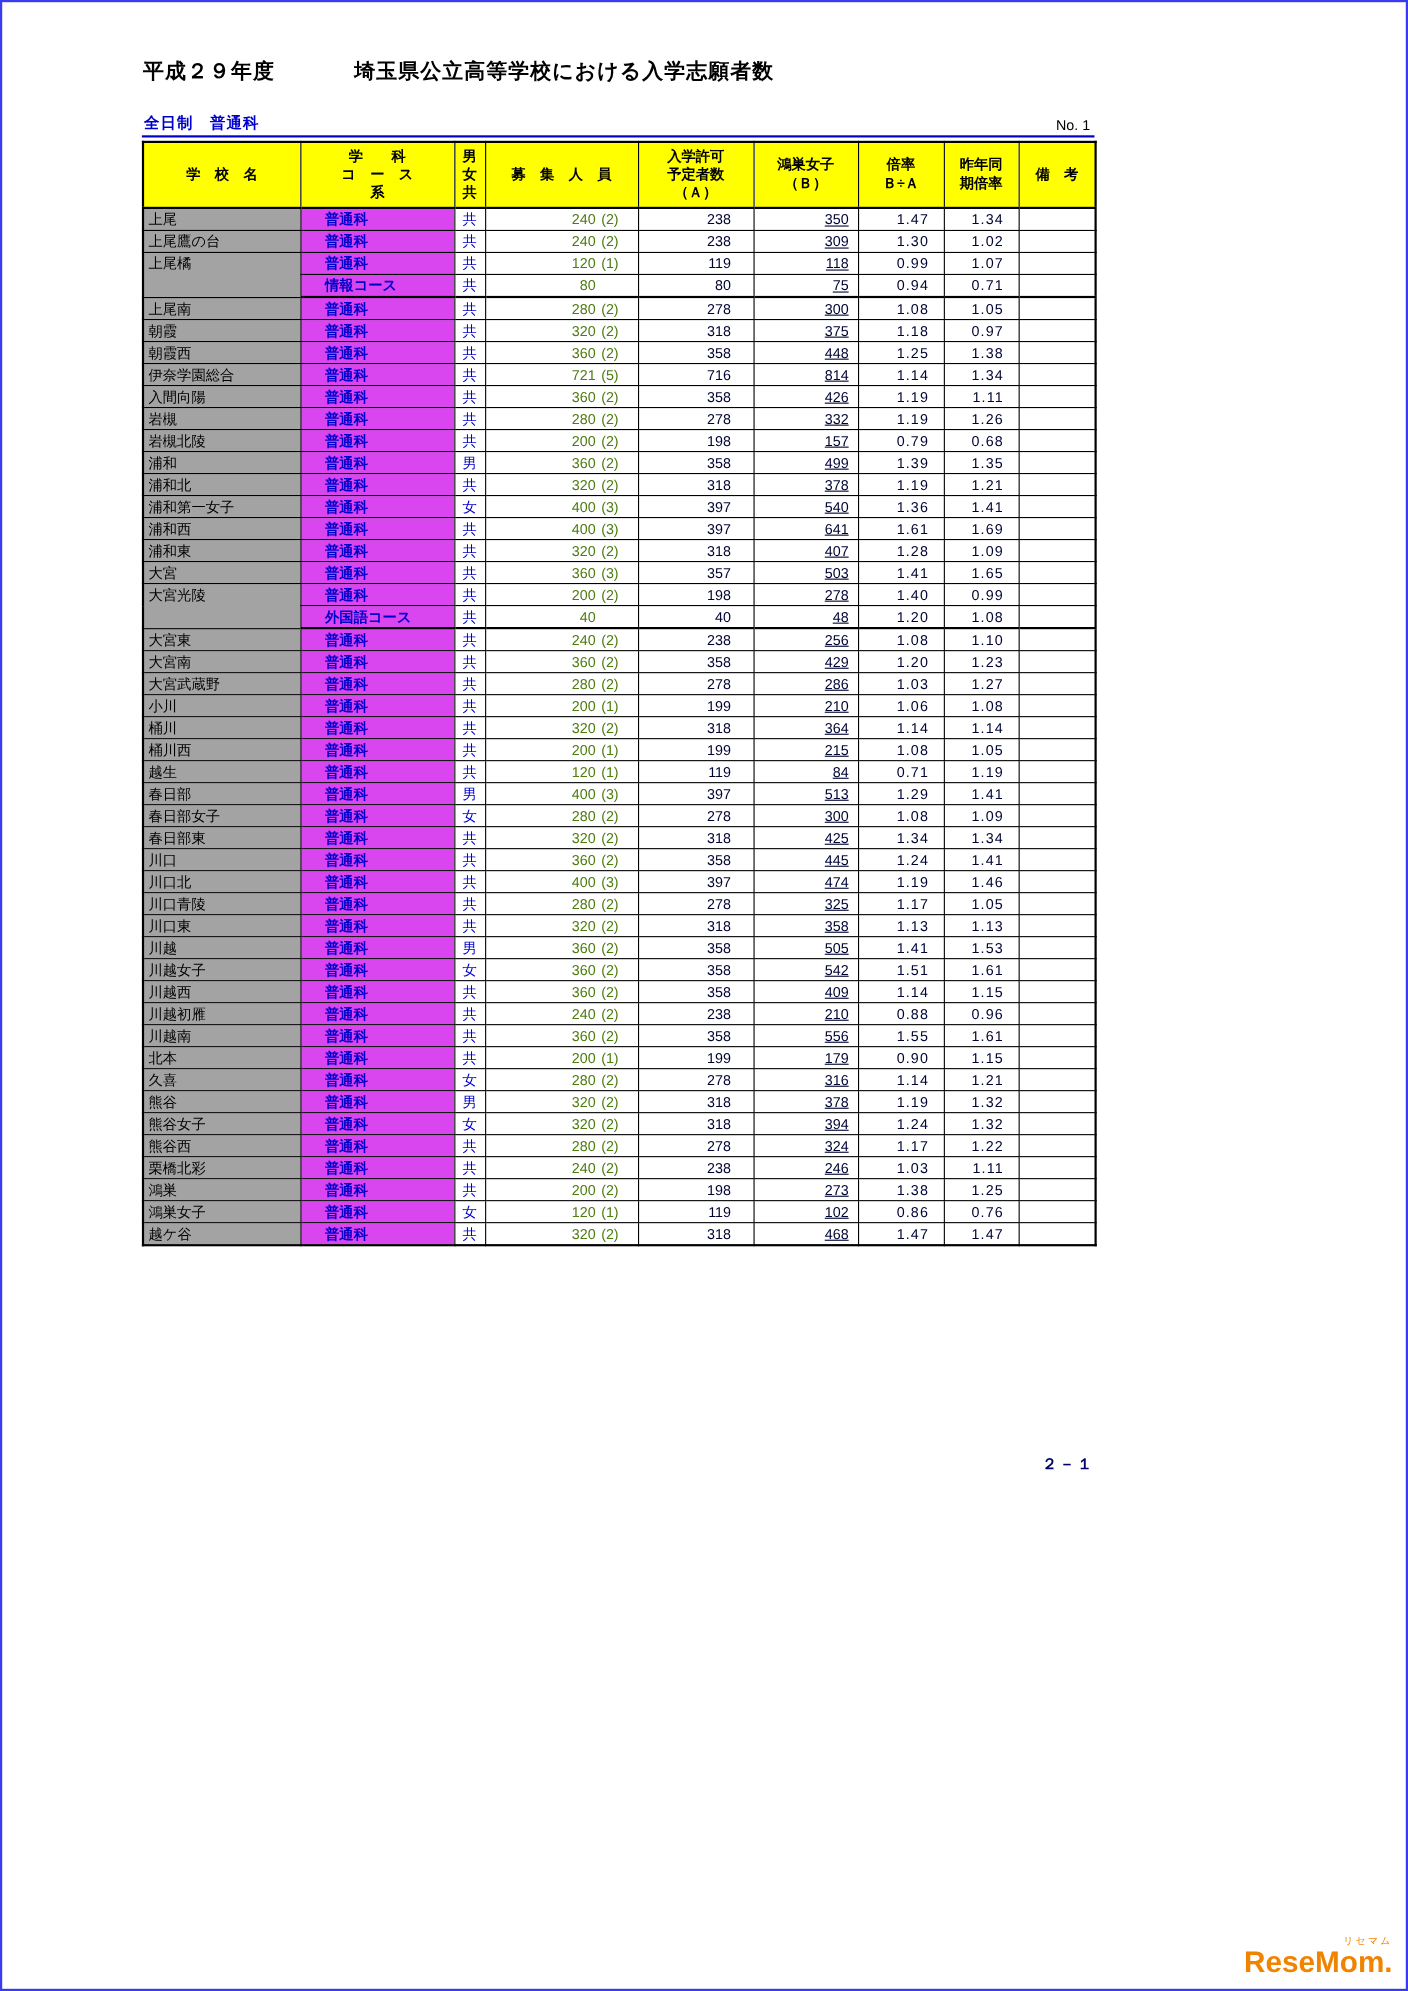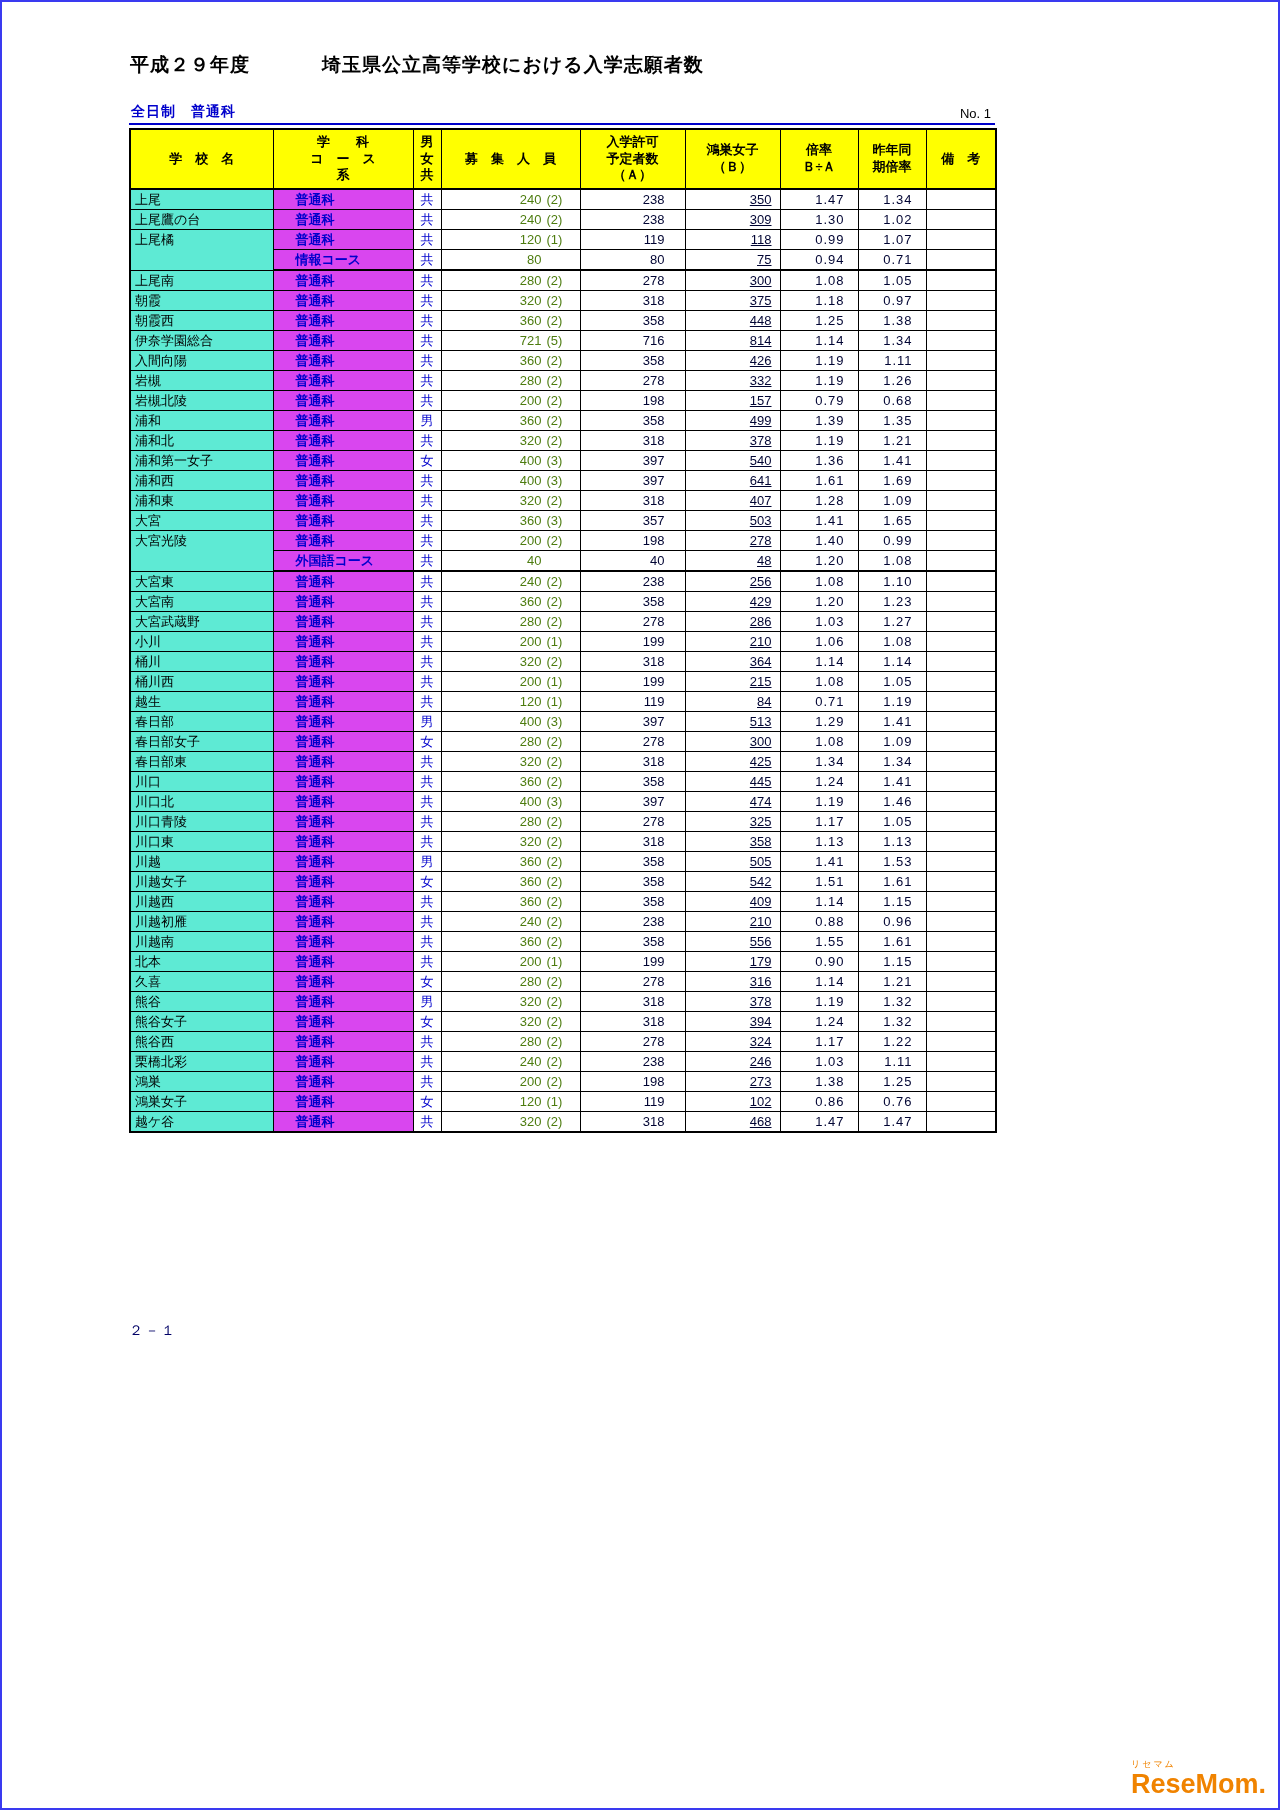--- a/index.html
+++ b/index.html
@@ -41,45 +41,45 @@
   }
   thead th{
     background:#ffff00;
     text-align:center; vertical-align:middle;
     font-weight:bold;
     white-space:pre-line;
     height:60px; line-height:1.3;
     border-bottom:2px solid #000;
     font-size:13px;
   }
-  td.school{ background:#5eead4; text-align:left; padding-left:4px; color:#000; vertical-align:top; }
+  td.school{ background:#a3a3a3; text-align:left; padding-left:4px; color:#000; vertical-align:top; }
   td.course{ background:#d946ef; text-align:left; padding-left:22px; color:#0000cc;font-weight:bold; }
   td.gender{ color:#0000cc; text-align:center; }
   td.cap{ color:#4d7c0f; }
   .cap-num{ display:inline-block; width:100px; text-align:right; }
   .cap-par{ display:inline-block; width:32px; text-align:left; padding-left:5px; }
   td.num{ color:#000433; text-align:right; }
   td.planned{ padding-right:20px; }
   td.applicants{ padding-right:8px;text-decoration:underline; }
   td.ratio{ padding-right:13px; letter-spacing:1px; }
   td.prev{ padding-right:13px; letter-spacing:1px; }
   td.remarks{ background:#fff; }
   tr.thick td{ border-bottom:2px solid #000;margin-left:16px; }
 
   .footnotes{
     position:absolute; top:1131px; left:128px;
     color:#0000cc; font-size:13px; line-height:20px;
     white-space:nowrap;
   }
   .page-number{
     position:absolute; top:1320px; left:127px; width:866px;
-    text-align:left; color:#000066; font-size:14px; letter-spacing:2px;
+    text-align:right; color:#000066; font-size:14px; letter-spacing:2px;font-weight:bold;
   }
   .logo{
-    position:absolute; right:12px; bottom:8px; text-align:left;
+    position:absolute; right:12px; bottom:8px; text-align:right;
   }
   .logo .small{ display:block; font-size:9px; color:#f08300; letter-spacing:2px; margin-bottom:-2px; }
   .logo .big{ font-size:27px; font-weight:bold; color:#f08300; letter-spacing:0px; }
 </style>
 </head>
 <body>
 
 <div class="title-row">
   <span>平成２９年度</span><span class="main">埼玉県公立高等学校における入学志願者数</span>
 </div>

